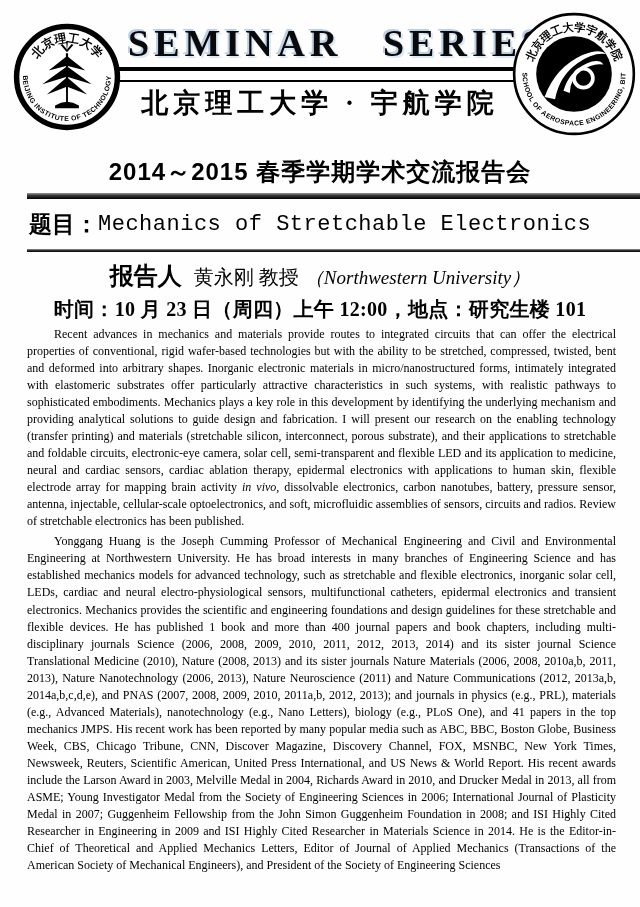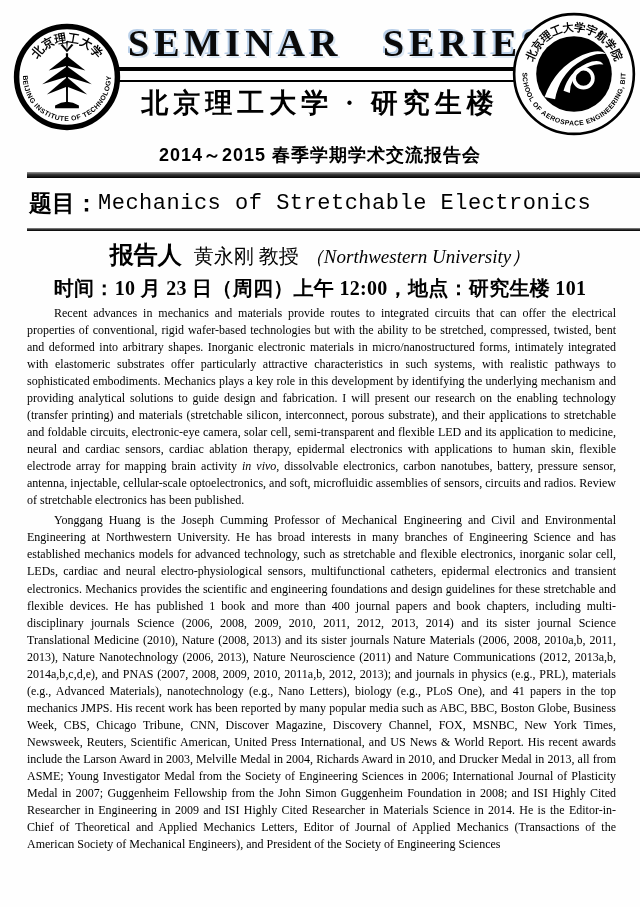--- a/index.html
+++ b/index.html
@@ -23,22 +23,22 @@
   .double-rule{
     margin:3px -22px 0 -22px;height:9px;
     border-top:4px solid #000;border-bottom:2px solid #000;
   }
   .school-line{
     margin-top:3px;font-weight:bold;font-size:27px;letter-spacing:5px;
     white-space:nowrap;font-family:"Liberation Serif",serif;
   }
   
   .term-title{
-    text-align:center;margin-top:1px;
-    font-family:"Liberation Sans",sans-serif;font-weight:bold;font-size:18px;
+    text-align:center;margin-top:14px;
+    font-family:"Liberation Sans",sans-serif;font-weight:bold;font-size:24px;
     letter-spacing:1px;
   }
   .rule{margin-left:27px;background:linear-gradient(180deg,#9a9a9a 0%,#3a3a3a 40%,#000 100%);}
   .rule-a{height:6px;margin-top:5px;}
   .rule-b{height:3px;margin-top:9px;}
   .topic-row{margin:10px 0 0 29px;white-space:nowrap;}
   .topic-label{font-family:"Liberation Sans",sans-serif;font-weight:bold;font-size:23px;vertical-align:middle;}
   .topic-text{font-family:"Liberation Mono",monospace;font-size:22px;letter-spacing:0.5px;vertical-align:middle;}
   
   .speaker-row{text-align:center;margin-top:8px;white-space:nowrap;}
@@ -86,21 +86,21 @@
           <path d="M59 61 L38 79 L59 71 Z"></path>
           <path d="M61 61 L82 79 L61 71 Z"></path>
           <path d="M47 91 Q60 83 73 91 L73 94 L47 94 Z"></path>
         </g>
       </svg>
     </div>
 
     <div class="header-center">
       <div class="series-title">SEMINAR SERIES</div>
       <div class="double-rule"></div>
-      <div class="school-line">北京理工大学 · 研究生楼</div>
+      <div class="school-line">北京理工大学 · 宇航学院</div>
     </div>
 
     <div class="logo right">
       <svg viewBox="0 0 120 120" width="126" height="126">
         <defs>
           <path id="aeroTop" d="M 19,60 A 41,41 0 0 1 101,60"></path>
           <path id="aeroBottom" d="M 11,60 A 49,49 0 0 0 109,60"></path>
         </defs>
         <circle cx="60" cy="60" r="57" fill="#ffffff" stroke="#000000" stroke-width="2.5"></circle>
         <circle cx="60" cy="60" r="36" fill="#000000"></circle>

